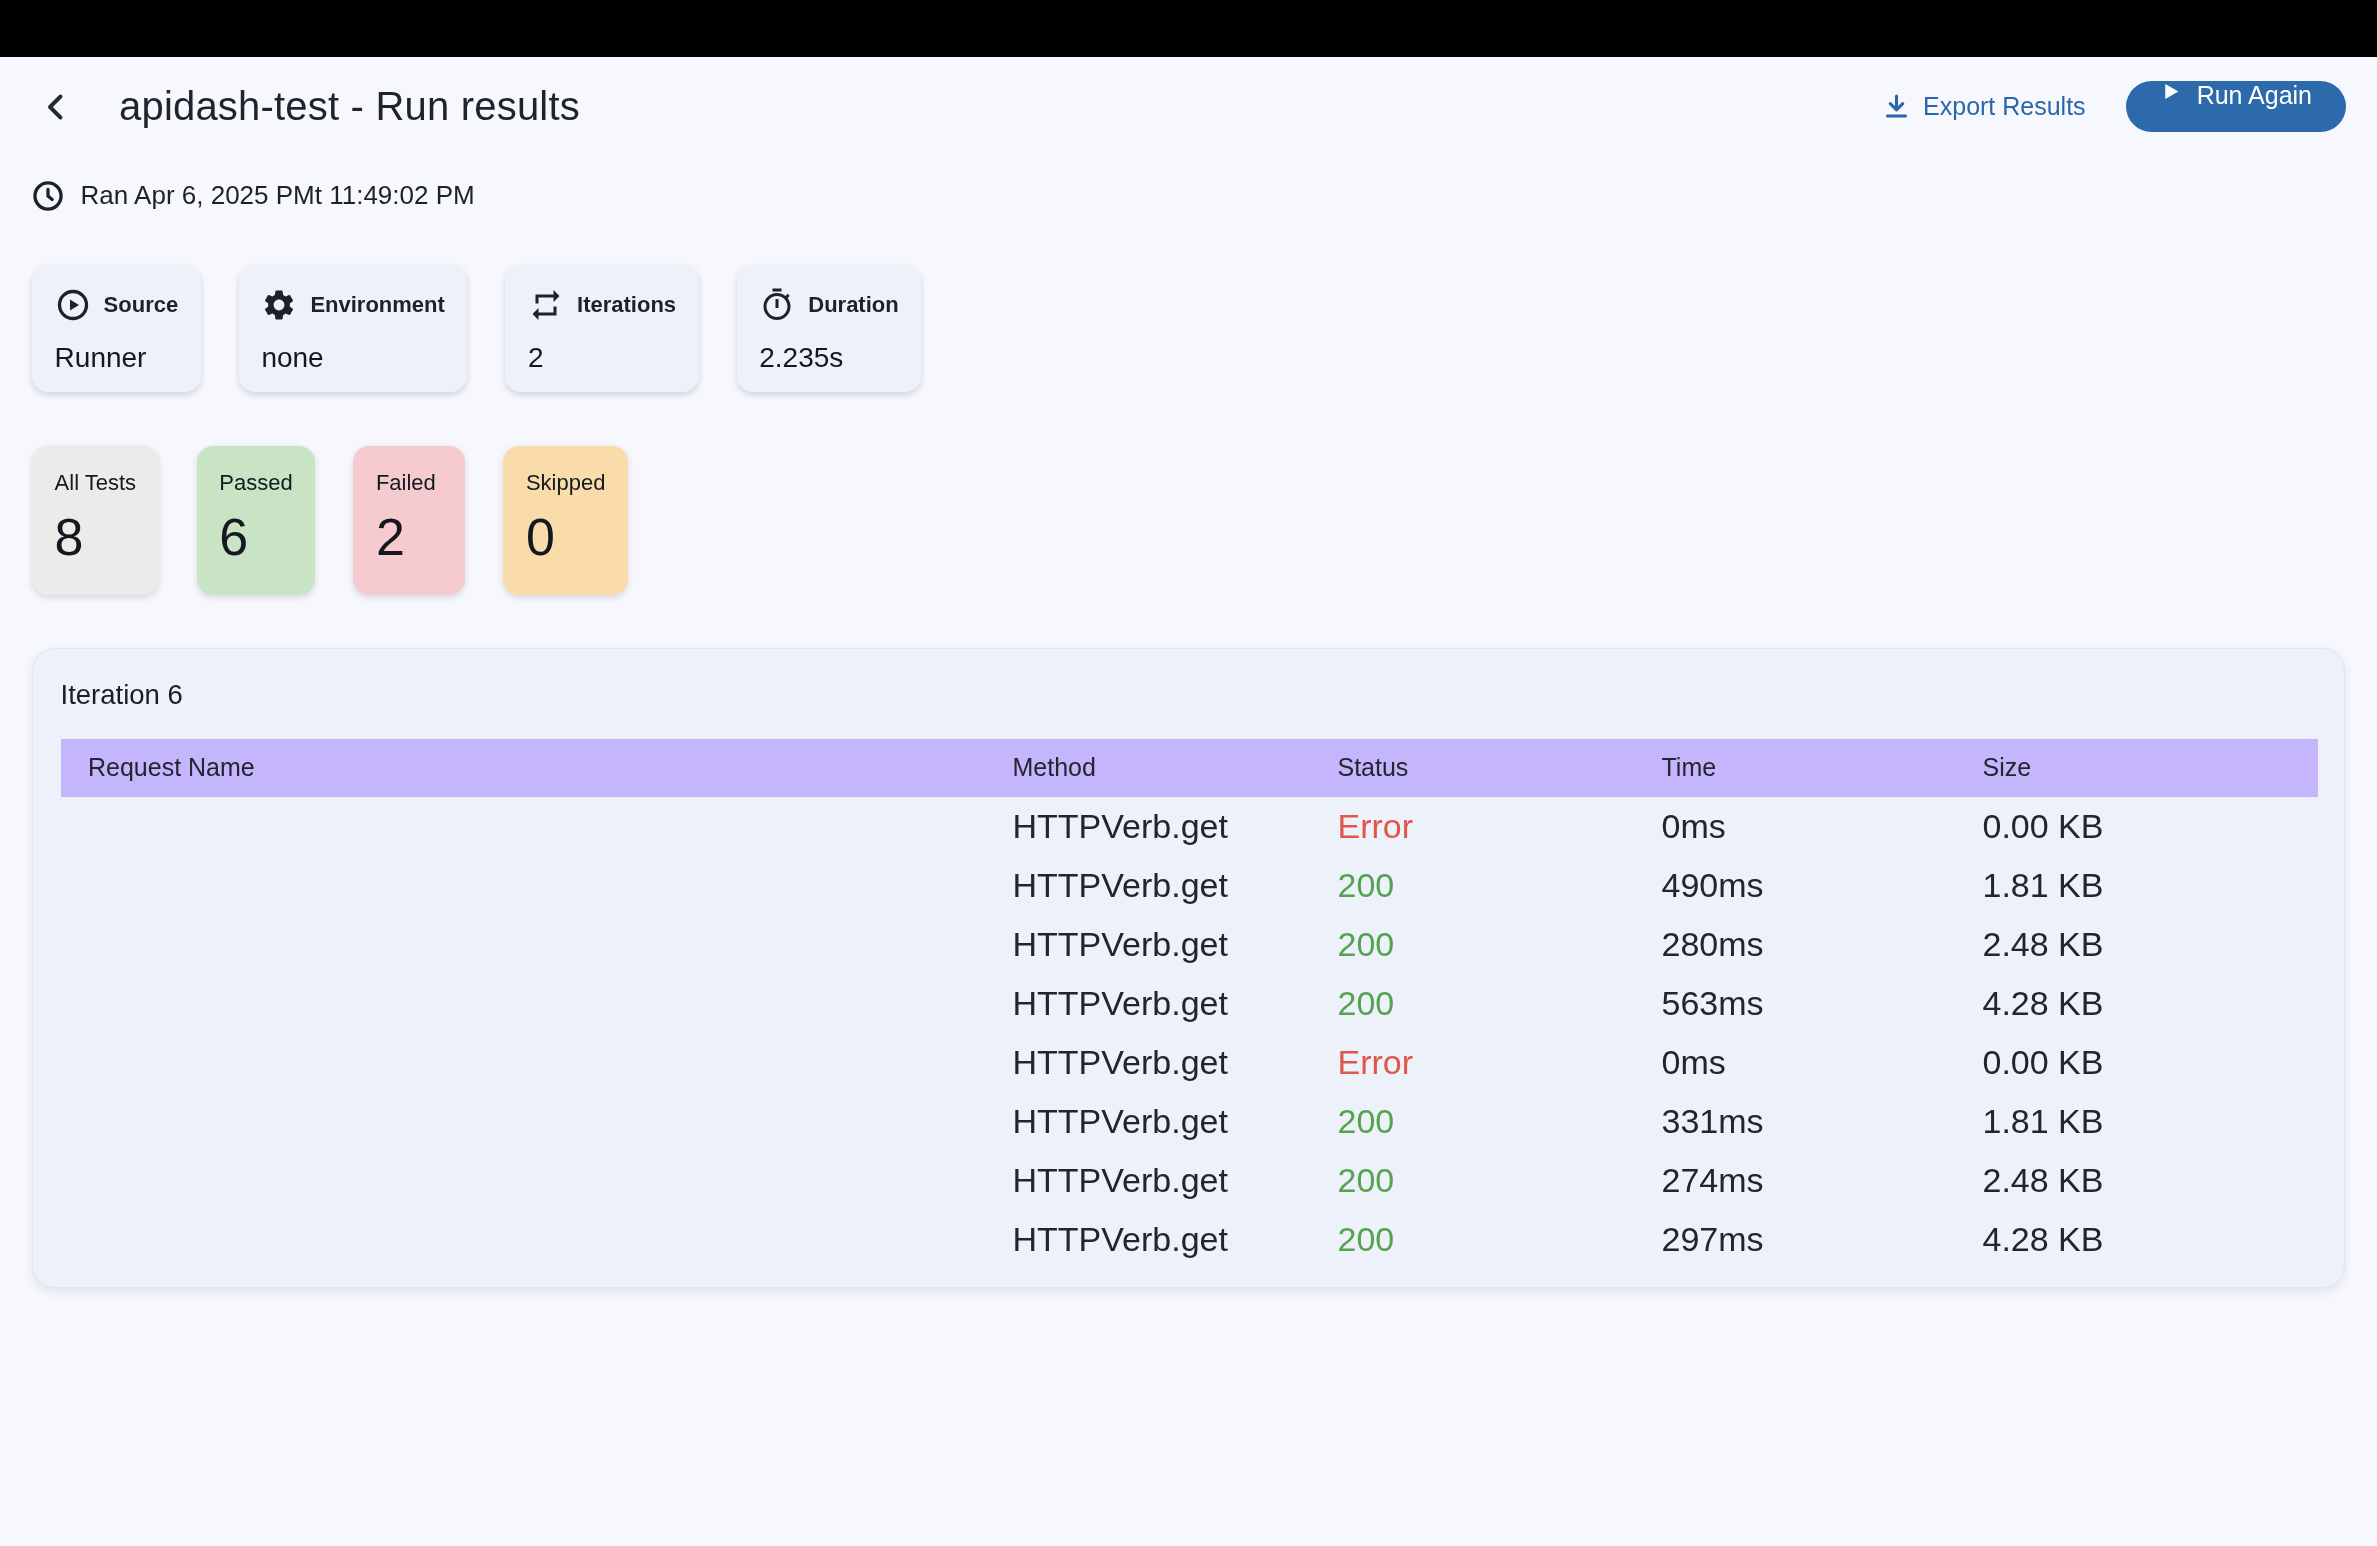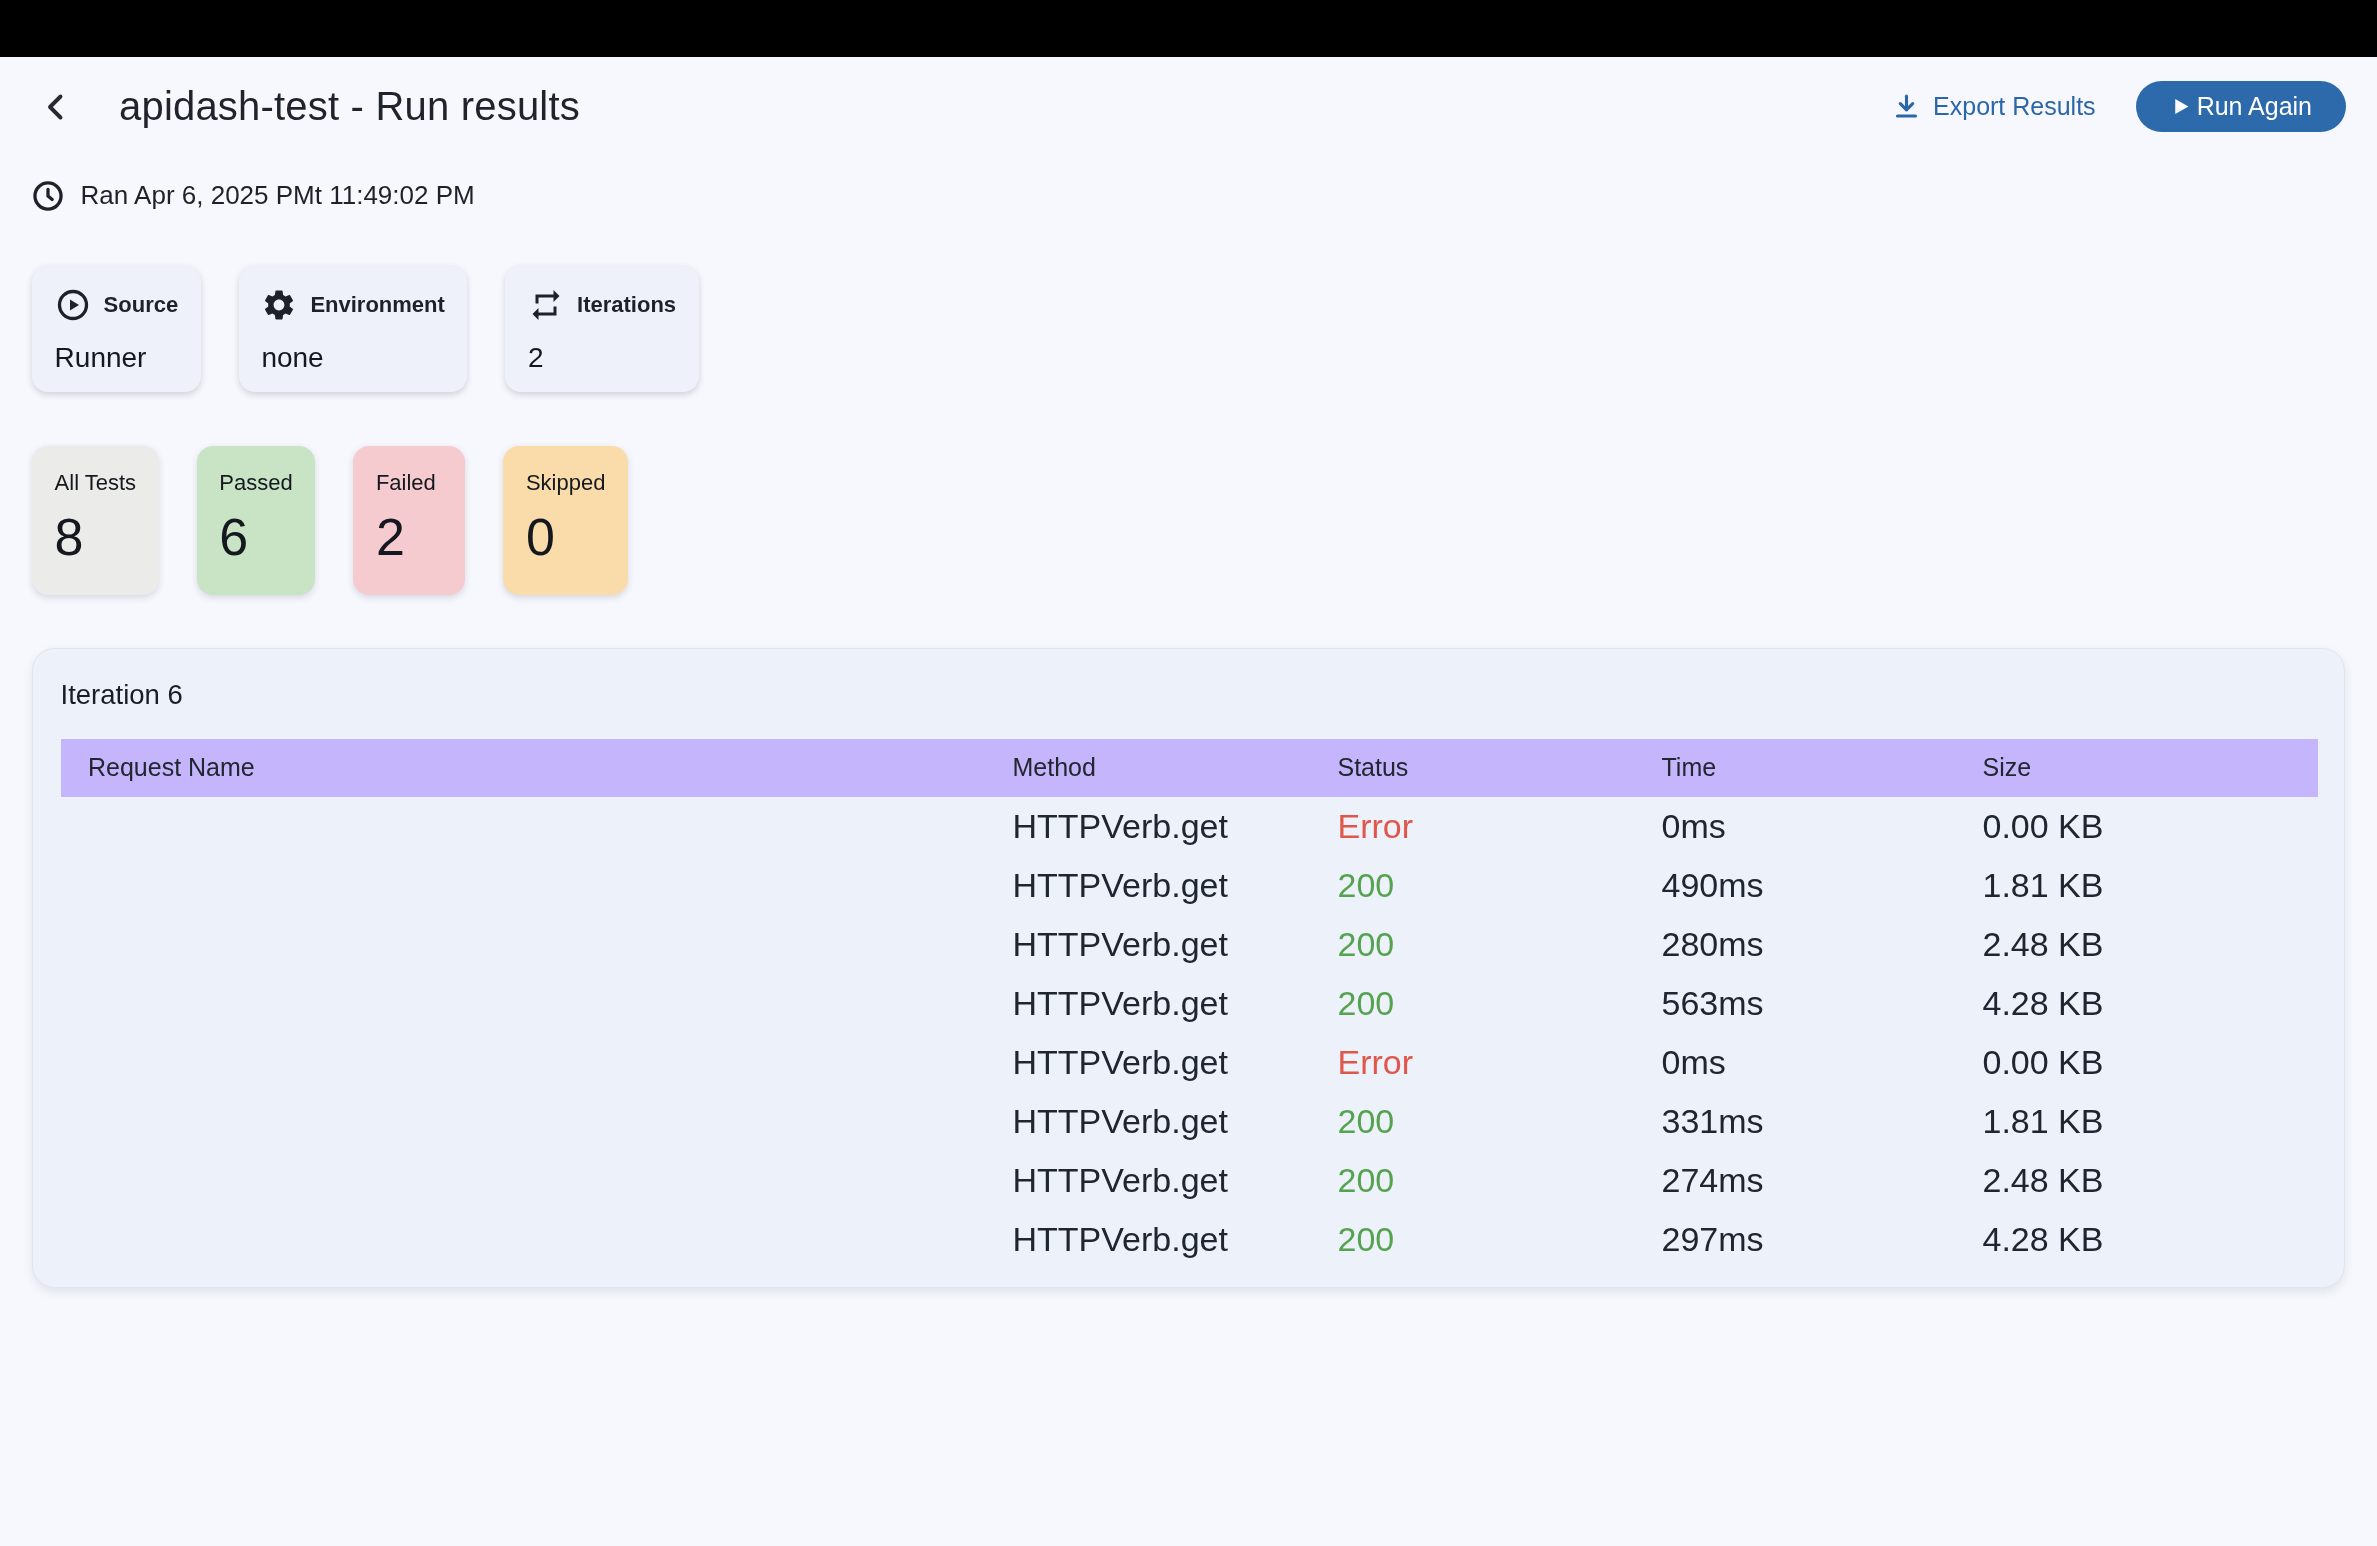--- a/index.html
+++ b/index.html
@@ -12,21 +12,21 @@
   }
   .topbar { position:absolute; top:0; left:0; width:2377px; height:57px; background:#000; }
   .page { position:absolute; top:57px; left:0; width:2377px; height:1490px; }
 
   
   .header { display:flex; align-items:center; height:99px; padding:0 31px 0 36px; }
   .back-btn { width:39px; height:39px; display:flex; align-items:center; justify-content:center; color:#262b33; cursor:pointer; }
   .page-title { font-size:40px; font-weight:500; color:#1f232b; margin-left:44px; letter-spacing:0.2px; }
   .header-spacer { flex:1; }
   .export-btn { display:flex; align-items:center; gap:11.3px; color:#2b66a8; font-size:25px; font-weight:500; cursor:pointer; margin-right:40px; }
-  .run-again-btn { display:flex; align-items:center; justify-content:center; gap:6px; min-width:206px; height:51px; padding:0 34px;
+  .run-again-btn { display:flex; align-items:flex-start; justify-content:center; gap:16px; min-width:206px; height:51px; padding:0 34px;
     background:#2d6aab; color:#fff; border:none; border-radius:26px; font-family:inherit; font-size:25px; font-weight:500; cursor:pointer; }
 
   
   .run-meta { display:flex; align-items:center; gap:14.6px; margin:21px 0 0 30px; height:37px; color:#1d212a; }
   .run-meta .meta-text { font-size:26px; }
 
   
   .info-cards { display:flex; gap:38px; margin:52px 0 0 32px; }
   .info-card { background:#eef1f9; border-radius:16px; height:126px; padding:21px 22.6px 0 22.6px;
     box-shadow:0 2.4px 6.5px rgba(40,50,80,0.18); display:flex; flex-direction:column; }
@@ -135,20 +135,31 @@
       <div class="card-top">
         <span class="icon-44">
           <svg width="36" height="36" viewBox="0 0 24 24" fill="currentColor">
               <path d="M7 7h10v3l4-4-4-4v3H5v6h2V7zm10 10H7v-3l-4 4 4 4v-3h12v-6h-2v4z"></path>
             </svg>
         </span>
         <span class="card-label">Iterations</span>
       </div>
       <div class="card-value">2</div>
     </div>
+    <div class="info-card">
+      <div class="card-top">
+        <span class="icon-44">
+          <svg width="36" height="36" viewBox="0 0 24 24" fill="currentColor">
+              <path d="M15 1H9v2h6V1zm-4 13h2V8h-2v6zm8.03-6.61 1.42-1.42c-.43-.51-.9-.99-1.41-1.41l-1.42 1.42C16.07 4.74 14.12 4 12 4c-4.97 0-9 4.03-9 9s4.02 9 9 9 9-4.03 9-9c0-2.12-.74-4.07-1.97-5.61zM12 20c-3.87 0-7-3.13-7-7s3.13-7 7-7 7 3.13 7 7-3.13 7-7 7z"></path>
+            </svg>
+        </span>
+        <span class="card-label">Duration</span>
+      </div>
+      <div class="card-value">2.235s</div>
+    </div>
   </div>
 
   <div class="stat-cards">
     <div class="stat-card" style="background: rgb(235, 235, 233);">
       <span class="stat-label">All Tests</span>
       <span class="stat-value">8</span>
     </div>
     <div class="stat-card" style="background: rgb(200, 228, 197);">
       <span class="stat-label">Passed</span>
       <span class="stat-value">6</span>

